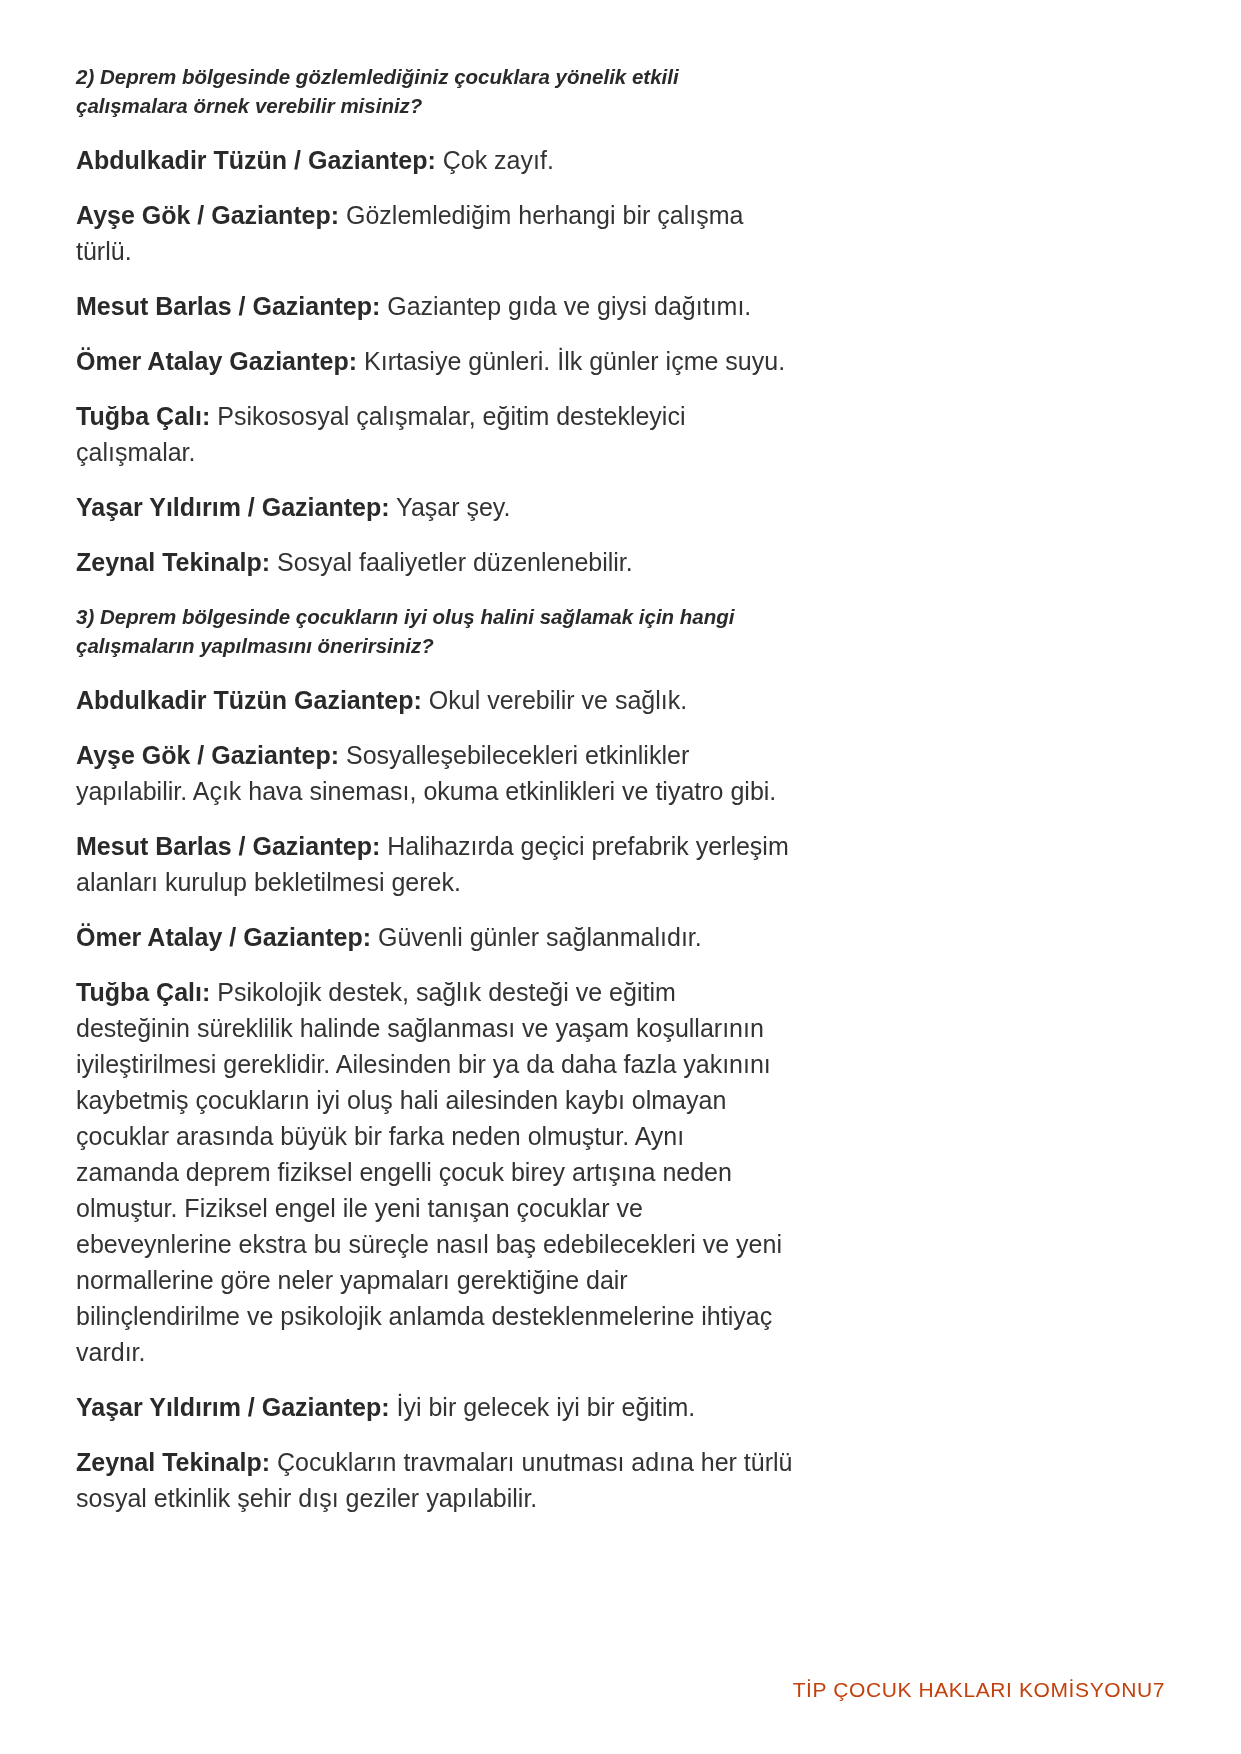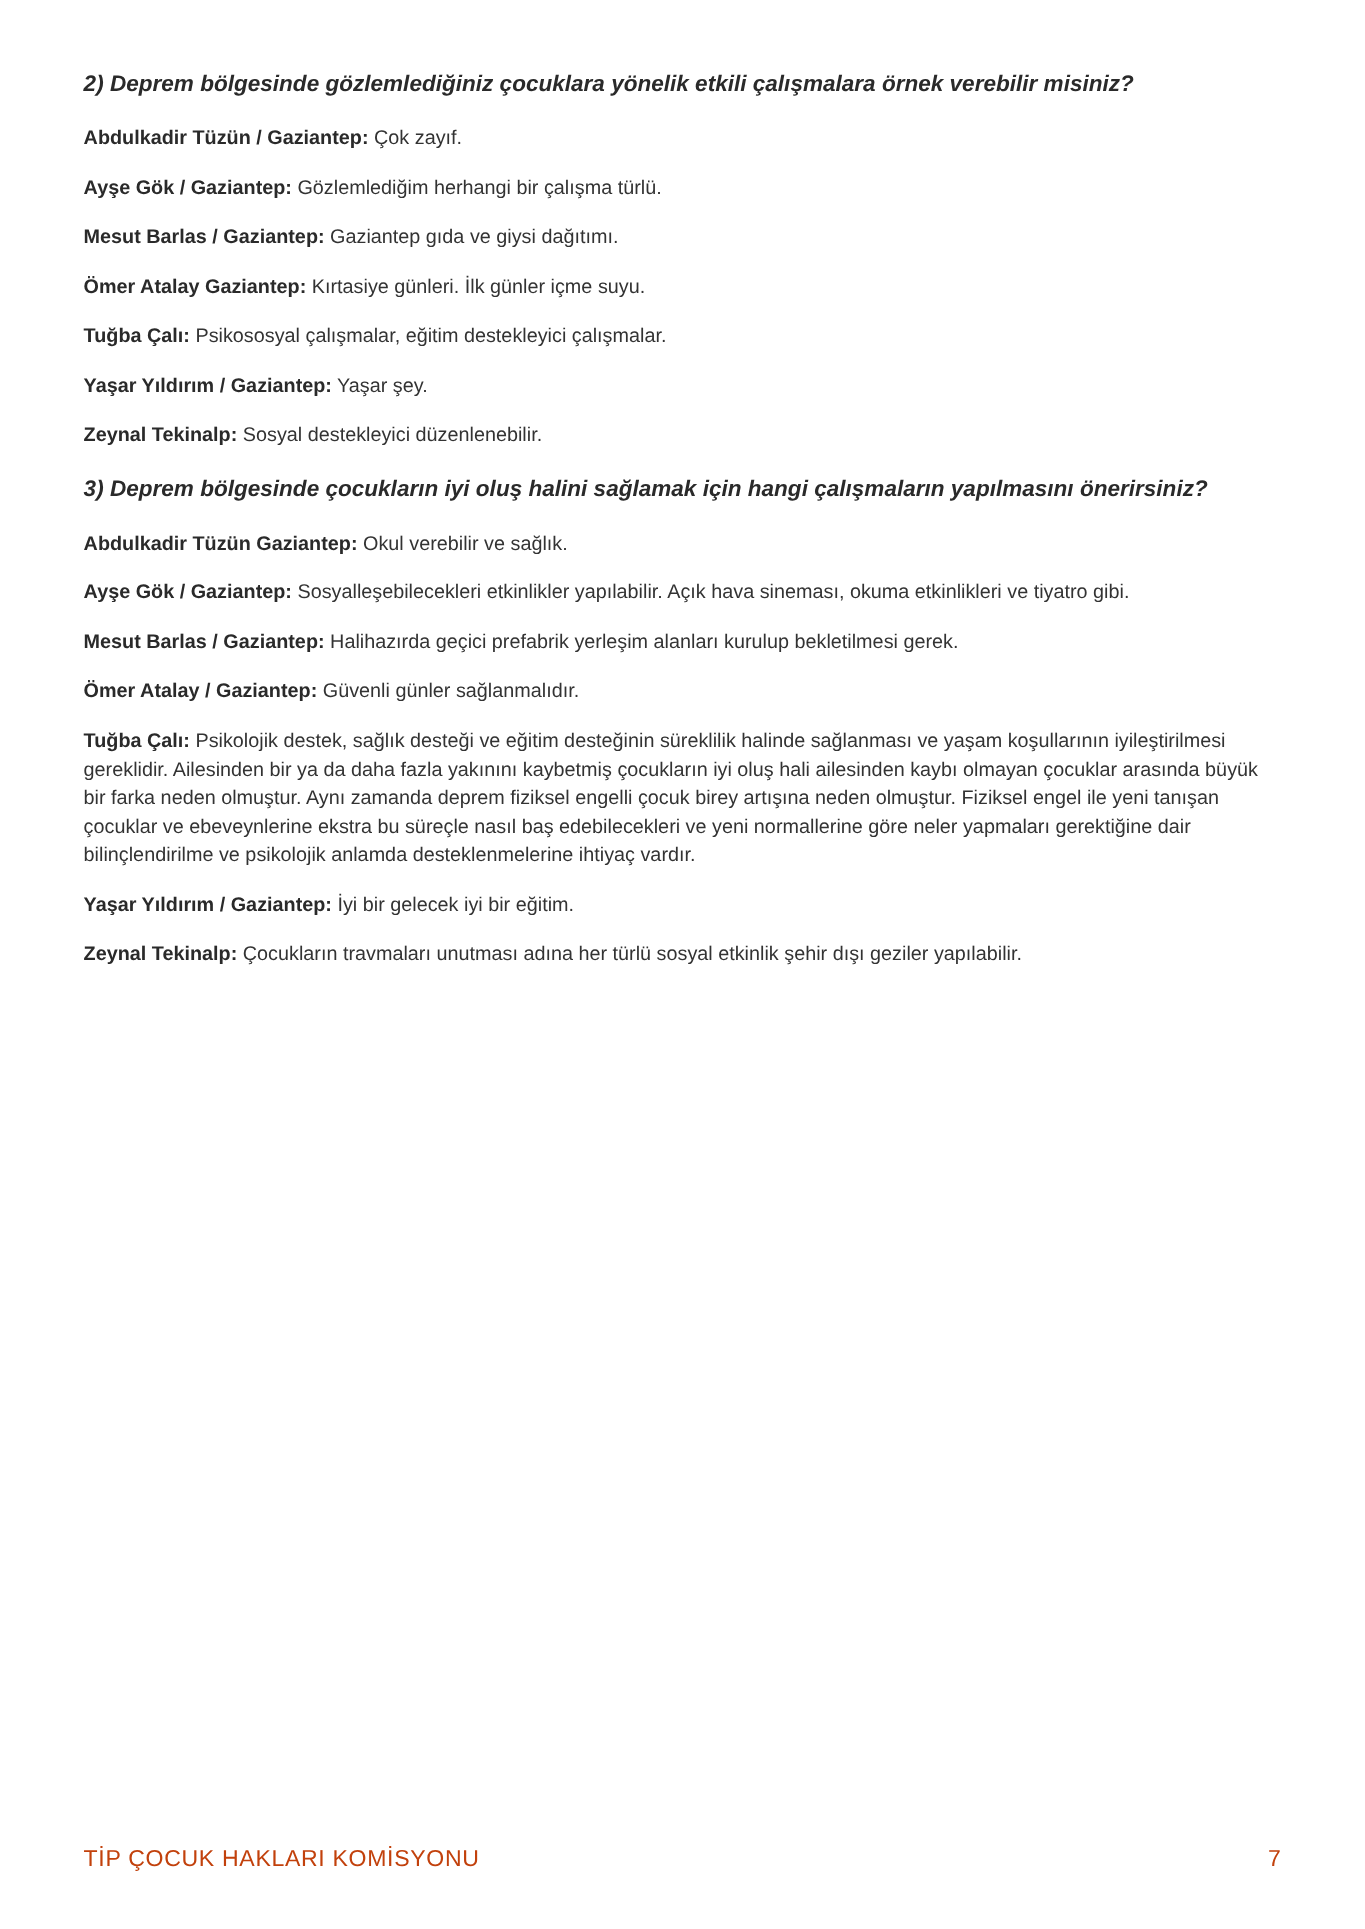--- a/index.html
+++ b/index.html
@@ -8,40 +8,39 @@
     background: #ffffff;
   }
   .page {
     position: relative;
     width: 1241px;
     height: 1754px;
     box-sizing: border-box;
     background: #ffffff;
     padding: 62px 76px 52px 76px;
     display: flex;
-    flex-direction: column;
     font-family: "Liberation Sans", sans-serif;
     color: #2e2e2e;
   }
   .content {
     flex: 1 1 auto;
   }
   .question {
     font-weight: bold;
     font-style: italic;
     font-size: 20.5px;
     line-height: 1.42;
     margin: 0 0 22px 0;
     color: #2a2a2a;
   }
   .question.later {
     margin-top: 22px;
   }
   .entry {
-    font-size: 18px;
+    font-size: 25px;
     line-height: 1.44;
     margin: 0 0 19px 0;
     color: #333333;
   }
   .entry strong {
     font-weight: bold;
     color: #2a2a2a;
   }
   .footer {
     flex: 0 0 auto;
@@ -67,21 +66,21 @@
     <p class="entry"><strong>Ayşe Gök / Gaziantep:</strong> <span>Gözlemlediğim herhangi bir çalışma türlü.</span></p>
 
     <p class="entry"><strong>Mesut Barlas / Gaziantep:</strong> <span>Gaziantep gıda ve giysi dağıtımı.</span></p>
 
     <p class="entry"><strong>Ömer Atalay Gaziantep:</strong> <span>Kırtasiye günleri. İlk günler içme suyu.</span></p>
 
     <p class="entry"><strong>Tuğba Çalı:</strong> <span>Psikososyal çalışmalar, eğitim destekleyici çalışmalar.</span></p>
 
     <p class="entry"><strong>Yaşar Yıldırım / Gaziantep:</strong> <span>Yaşar şey.</span></p>
 
-    <p class="entry"><strong>Zeynal Tekinalp:</strong> <span>Sosyal destekleyici düzenlenebilir.</span></p>
+    <p class="entry"><strong>Zeynal Tekinalp:</strong> <span>Sosyal faaliyetler düzenlenebilir.</span></p>
 
     <p class="question later">3) Deprem bölgesinde çocukların iyi oluş halini sağlamak için hangi çalışmaların yapılmasını önerirsiniz?</p>
 
     <p class="entry"><strong>Abdulkadir Tüzün Gaziantep:</strong> <span>Okul verebilir ve sağlık.</span></p>
 
     <p class="entry"><strong>Ayşe Gök / Gaziantep:</strong> <span>Sosyalleşebilecekleri etkinlikler yapılabilir. Açık hava sineması, okuma etkinlikleri ve tiyatro gibi.</span></p>
 
     <p class="entry"><strong>Mesut Barlas / Gaziantep:</strong> <span>Halihazırda geçici prefabrik yerleşim alanları kurulup bekletilmesi gerek.</span></p>
 
     <p class="entry"><strong>Ömer Atalay / Gaziantep:</strong> <span>Güvenli günler sağlanmalıdır.</span></p>

